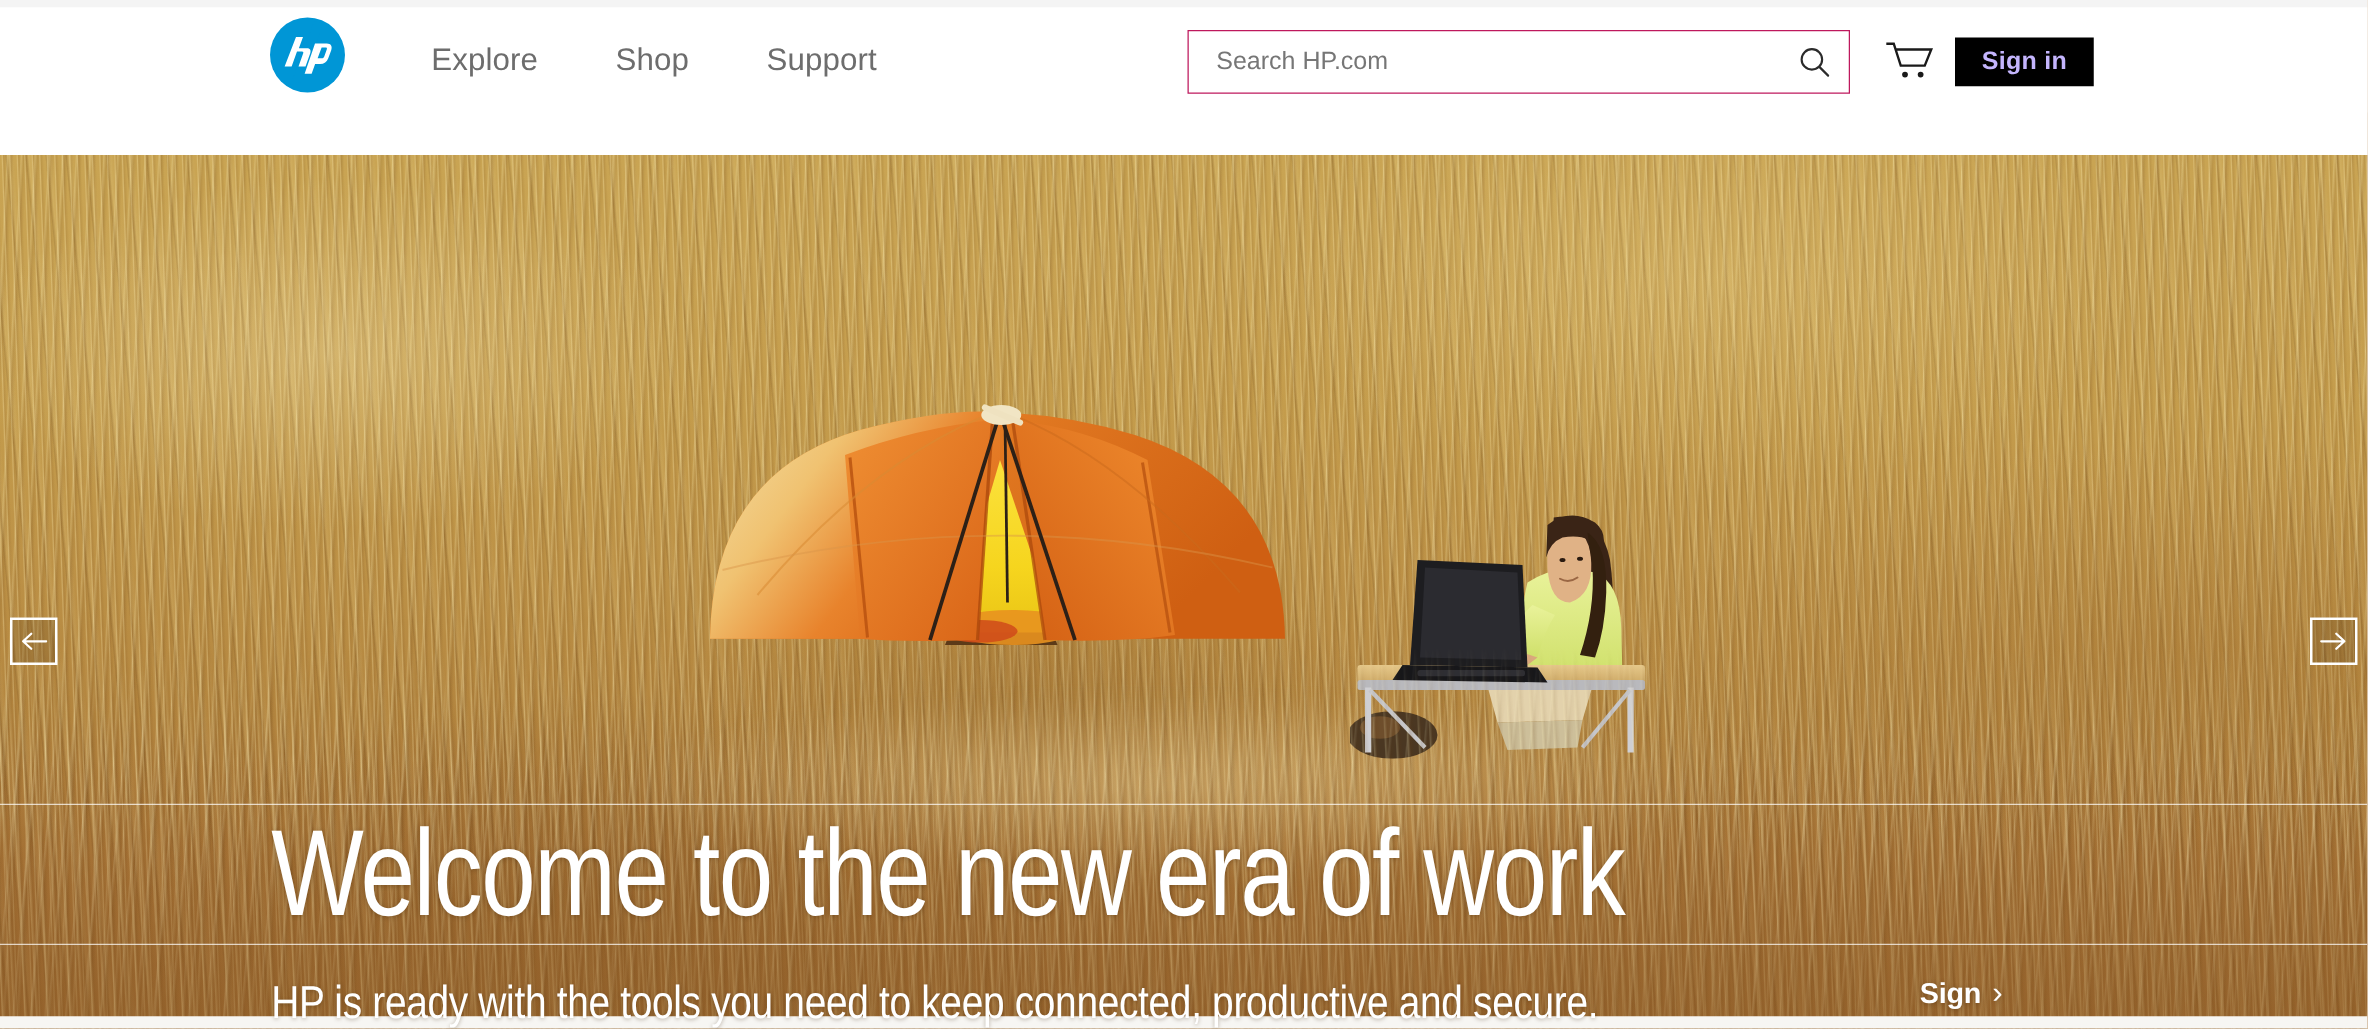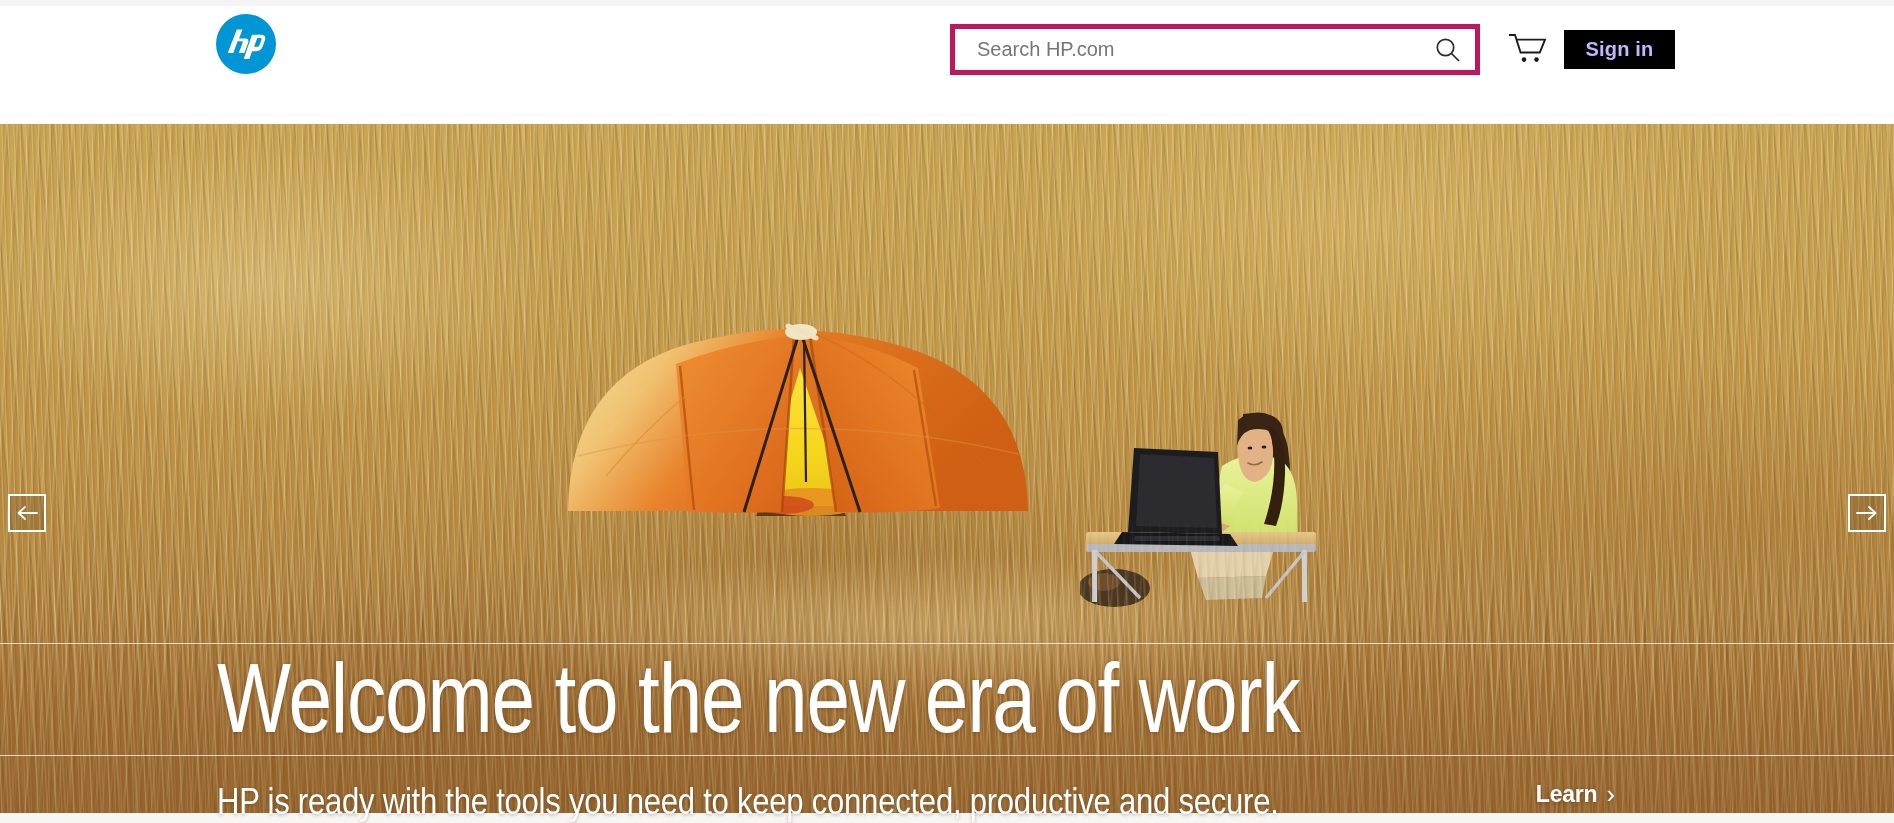--- a/index.html
+++ b/index.html
@@ -69,21 +69,21 @@
     white-space: nowrap;
   }
 
   
   .search-box {
     position: absolute;
     left: 950px;
     top: 18px;
     width: 530px;
     height: 51px;
-    border: 5px solid #be185d;
+    border: 1px solid #be185d;
     background: #fff;
     display: flex;
     align-items: center;
   }
   .search-input {
     flex: 1;
     height: 100%;
     border: none;
     outline: none;
     background: transparent;
@@ -367,20 +367,25 @@
       <svg width="62" height="62" viewBox="0 0 62 62">
         <circle cx="31" cy="31" r="30" fill="#0096D6"></circle>
         <g fill="#ffffff">
           <path d="M36.5 3.5 L18.5 52 Q22.5 53.4 26.4 53.3 L43.3 6.3 Q40.1 4.6 36.5 3.5 Z" fill="#0096D6"></path>
           <path d="M21.8 16.5 h5.6 l-3.3 9.1 h6.3 c2.6 0 3.6 1.6 2.8 3.9 l-3.8 10.6 h-5.6 l3.7 -10.2 c0.4 -1.0 0.1 -1.6 -0.9 -1.6 h-4.0 l-4.3 11.8 h-5.6 z"></path>
           <path d="M37.0 21.8 h9.4 c3.4 0 4.7 2.2 3.5 5.5 l-2.3 6.3 c-1.1 3.1 -3.3 4.6 -6.5 4.6 h-4.0 l-2.8 7.8 h-5.6 z m2.1 11.9 h3.1 c1.1 0 1.8 -0.4 2.2 -1.5 l2.0 -5.5 c0.4 -1.1 0.1 -1.6 -1.0 -1.6 h-3.1 z"></path>
         </g>
       </svg>
     </a>
 
+    <nav class="nav">
+      <span class="nav-item">Explore</span>
+      <span class="nav-item">Shop</span>
+      <span class="nav-item">Support</span>
+    </nav>
 
     <div class="search-box">
       <input class="search-input" type="text" placeholder="Search HP.com" style="">
       <button class="search-btn">
         <svg width="27" height="27" viewBox="0 0 27 27">
           <circle cx="11.5" cy="11.5" r="8.2" fill="none" stroke="#2b2b2b" stroke-width="1.7"></circle>
           <line x1="17.5" y1="17.5" x2="24.5" y2="24.5" stroke="#2b2b2b" stroke-width="1.7" stroke-linecap="round"></line>
         </svg>
       </button>
     </div>
@@ -529,21 +534,21 @@
     </button>
 
     <div class="rule top"></div>
     <div class="rule bottom"></div>
 
     <div class="hero-copy">
       <h1 class="headline">Welcome to the new era of work</h1>
       <div class="subline-row">
         <span class="subline">HP is ready with the tools you need to keep connected, productive and secure.</span>
         <a class="learn-link">
-          <span>Learn</span>
+          <span>Sign</span>
           <span class="chev">›</span>
         </a>
       </div>
     </div>
   </section>
 
   <div class="bottom-strip"></div>
 </div>
 
 </body></html>

